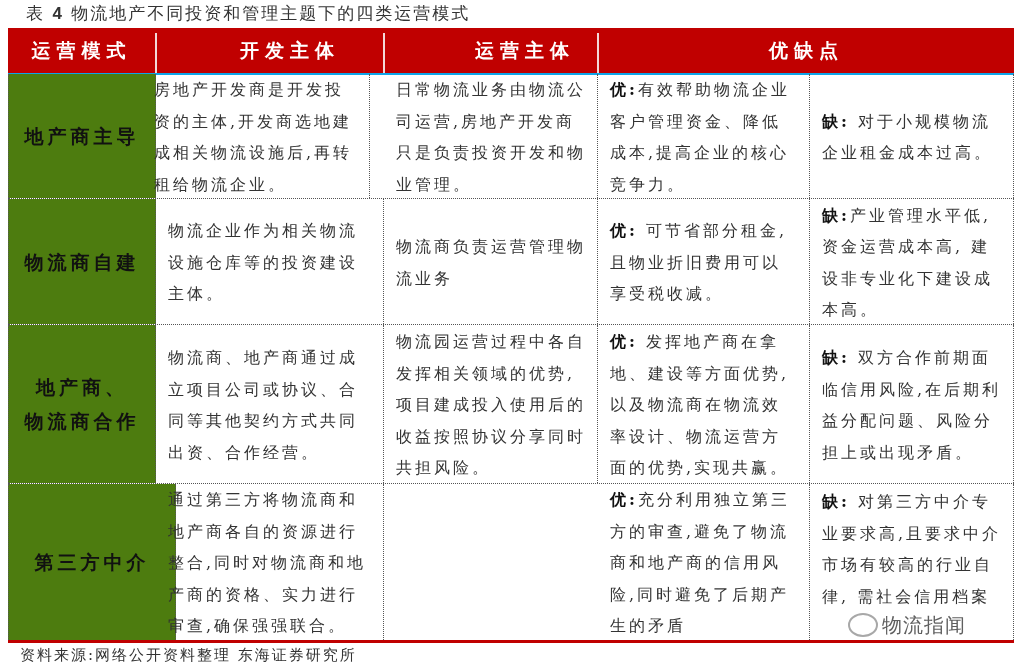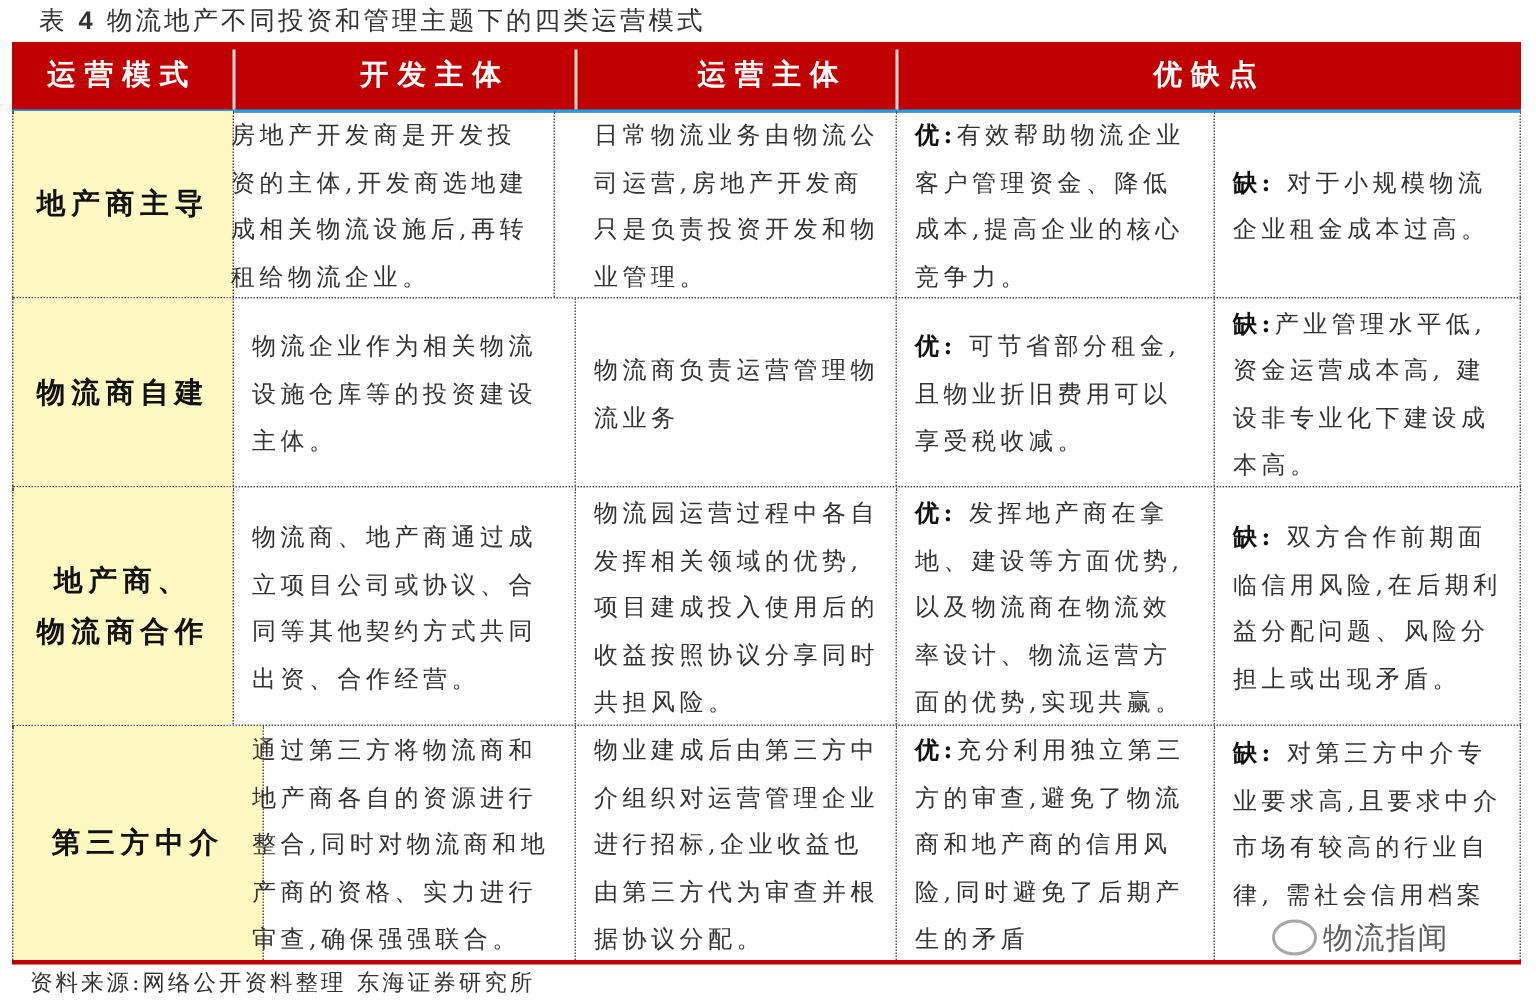--- a/index.html
+++ b/index.html
@@ -8,21 +8,21 @@
   .caption { position: absolute; left: 6px; top: 2px; font-size: 17px; letter-spacing: 2px; color: #333; margin-left: 20px; }
   .caption .num { font-family: "Liberation Sans", sans-serif; font-weight: bold; }
   .table { position: absolute; left: 8px; top: 28px; width: 1006px; height: 614px; }
   .header { position: absolute; left: 0; top: 0; width: 1006px; height: 45px; background: #c00000;
             border-bottom: 2px solid #0ea5e9; }
   .hcell { position: absolute; top: 0; height: 45px; line-height: 45px; text-align: center;
            color: #fff; font-weight: bold; font-size: 19px; letter-spacing: 6px; }
   .hdiv { position: absolute; top: 5px; width: 2px; height: 40px; background: #f3d7d7; }
   .row { position: absolute; left: 0; width: 1006px; border-bottom: 1px dotted #555; box-sizing: border-box; }
   .cell { position: absolute; top: 0; bottom: 0; box-sizing: border-box; border-right: 1px dotted #555; }
-  .cell.first { background: #fef9c3; border-left: 1px dotted #555; display: flex; align-items: center; justify-content: center;
+  .cell.first { background: #4d7c0f; border-left: 1px dotted #555; display: flex; align-items: center; justify-content: center;
                 font-weight: bold; font-size: 19px; letter-spacing: 4px; text-align: center; line-height: 34px; color: #111; }
   .cell.text { padding: 2px 10px 0 12px; font-size: 16px; line-height: 31.5px; letter-spacing: 3px; color: #333;
                display: flex; align-items: center; }
   .cell.text span.body { display: block; }
   .lbl { font-weight: bold; color: #111; }
   .bottomline { position: absolute; left: 0; top: 612px; width: 1006px; height: 3px; background: #c00000; }
   .source { position: absolute; left: 20px; top: 646px; font-size: 15px; letter-spacing: 2px; color: #333; }
   .watermark { position: absolute; left: 848px; top: 612px; font-family: "DejaVu Sans", sans-serif; font-size: 20px;
                color: #444; opacity: 0.85; letter-spacing: 1px; }
   .wm-icon { display: inline-block; width: 26px; height: 20px; border: 2px solid #999; border-radius: 50%;
@@ -36,21 +36,21 @@
   <span class="num">4</span>
   <span>物流地产不同投资和管理主题下的四类运营模式</span>
 </div>
 
 <div class="table">
   <div class="header">
     <div class="hcell" style="left:0;width:147px;">运营模式</div>
     <div class="hdiv" style="left:147px;"></div>
     <div class="hcell" style="left:149px;width:226px;padding-left:20px;">开发主体</div>
     <div class="hdiv" style="left:375px;"></div>
-    <div class="hcell" style="left:389px;width:212px;padding-left:12px;">运营主体</div>
+    <div class="hcell" style="left:399px;width:212px;padding-left:12px;">运营主体</div>
     <div class="hdiv" style="left:589px;"></div>
     <div class="hcell" style="left:591px;width:415px;">优缺点</div>
   </div>
 
   <div class="row" style="top:46px;height:125px;">
     <div class="cell first" style="left:0;width:148px;">地产商主导</div>
     <div class="cell text" style="left:134px;width:228px;">
       <span class="body">房地产开发商是开发投资的主体,开发商选地建成相关物流设施后,再转租给物流企业。</span>
     </div>
     <div class="cell text" style="left:376px;width:214px;">
@@ -97,23 +97,20 @@
     <div class="cell text" style="left:802px;width:204px;">
       <span class="body"><span class="lbl">缺:</span><span> 双方合作前期面临信用风险,在后期利益分配问题、风险分担上或出现矛盾。</span></span>
     </div>
   </div>
 
   <div class="row" style="top:456px;height:156px;border-bottom:none;">
     <div class="cell first" style="left:0;width:168px;">第三方中介</div>
     <div class="cell text" style="left:148px;width:228px;">
       <span class="body">通过第三方将物流商和地产商各自的资源进行整合,同时对物流商和地产商的资格、实力进行审查,确保强强联合。</span>
     </div>
-    <div class="cell text" style="left:376px;width:214px;">
-      <span class="body">物业建成后由第三方中介组织对运营管理企业进行招标,企业收益也由第三方代为审查并根据协议分配。</span>
-    </div>
     <div class="cell text" style="left:590px;width:212px;">
       <span class="body"><span class="lbl">优:</span><span>充分利用独立第三方的审查,避免了物流商和地产商的信用风险,同时避免了后期产生的矛盾</span></span>
     </div>
     <div class="cell text" style="left:802px;width:204px;align-items:flex-start;">
       <span class="body"><span class="lbl">缺:</span><span> 对第三方中介专业要求高,且要求中介市场有较高的行业自律, 需社会信用档案</span></span>
     </div>
   </div>
 
   <div class="bottomline"></div>
 </div>

